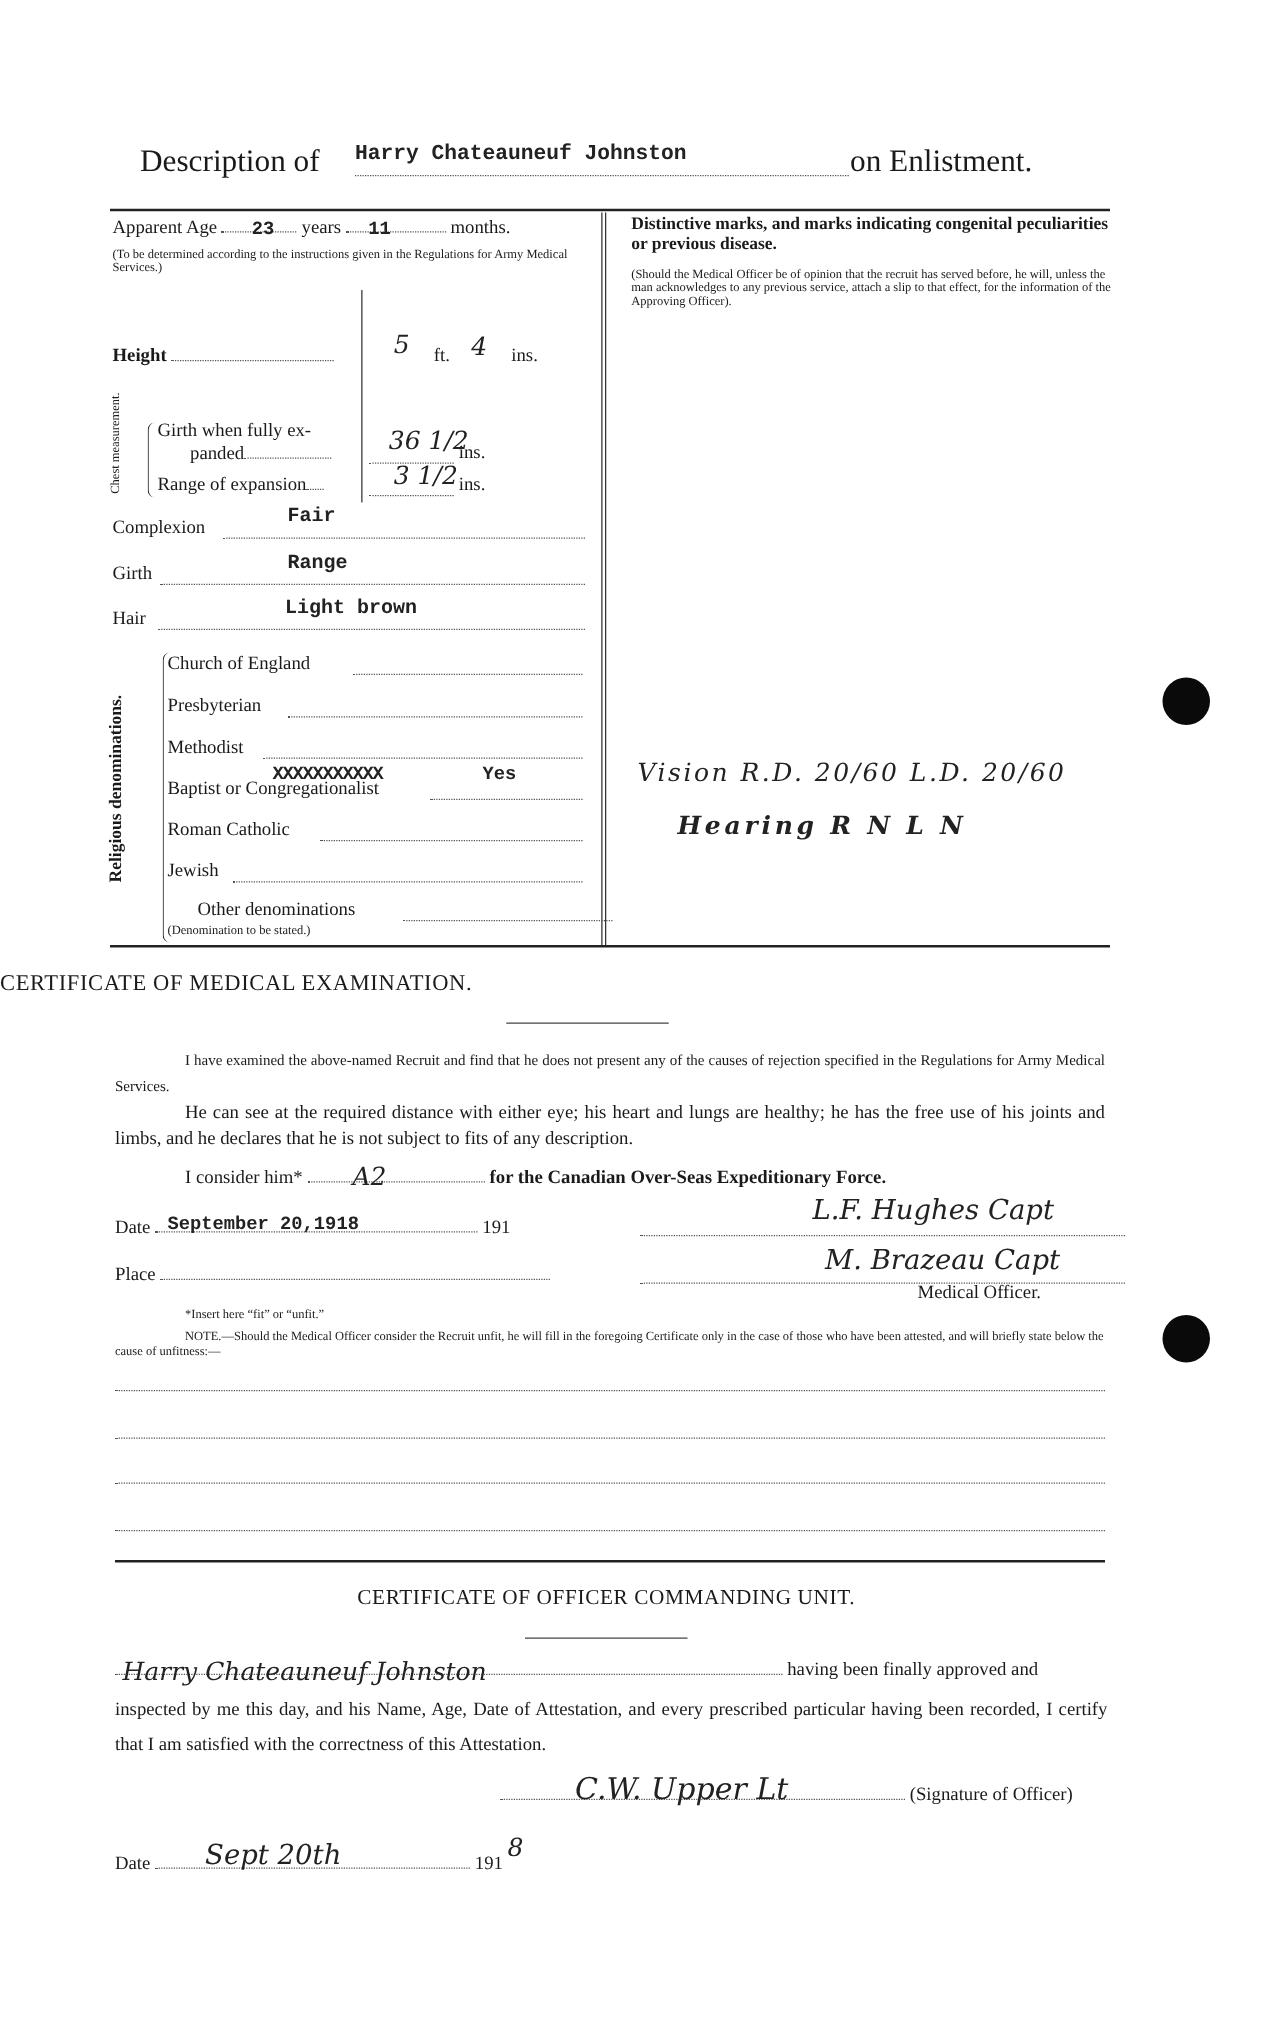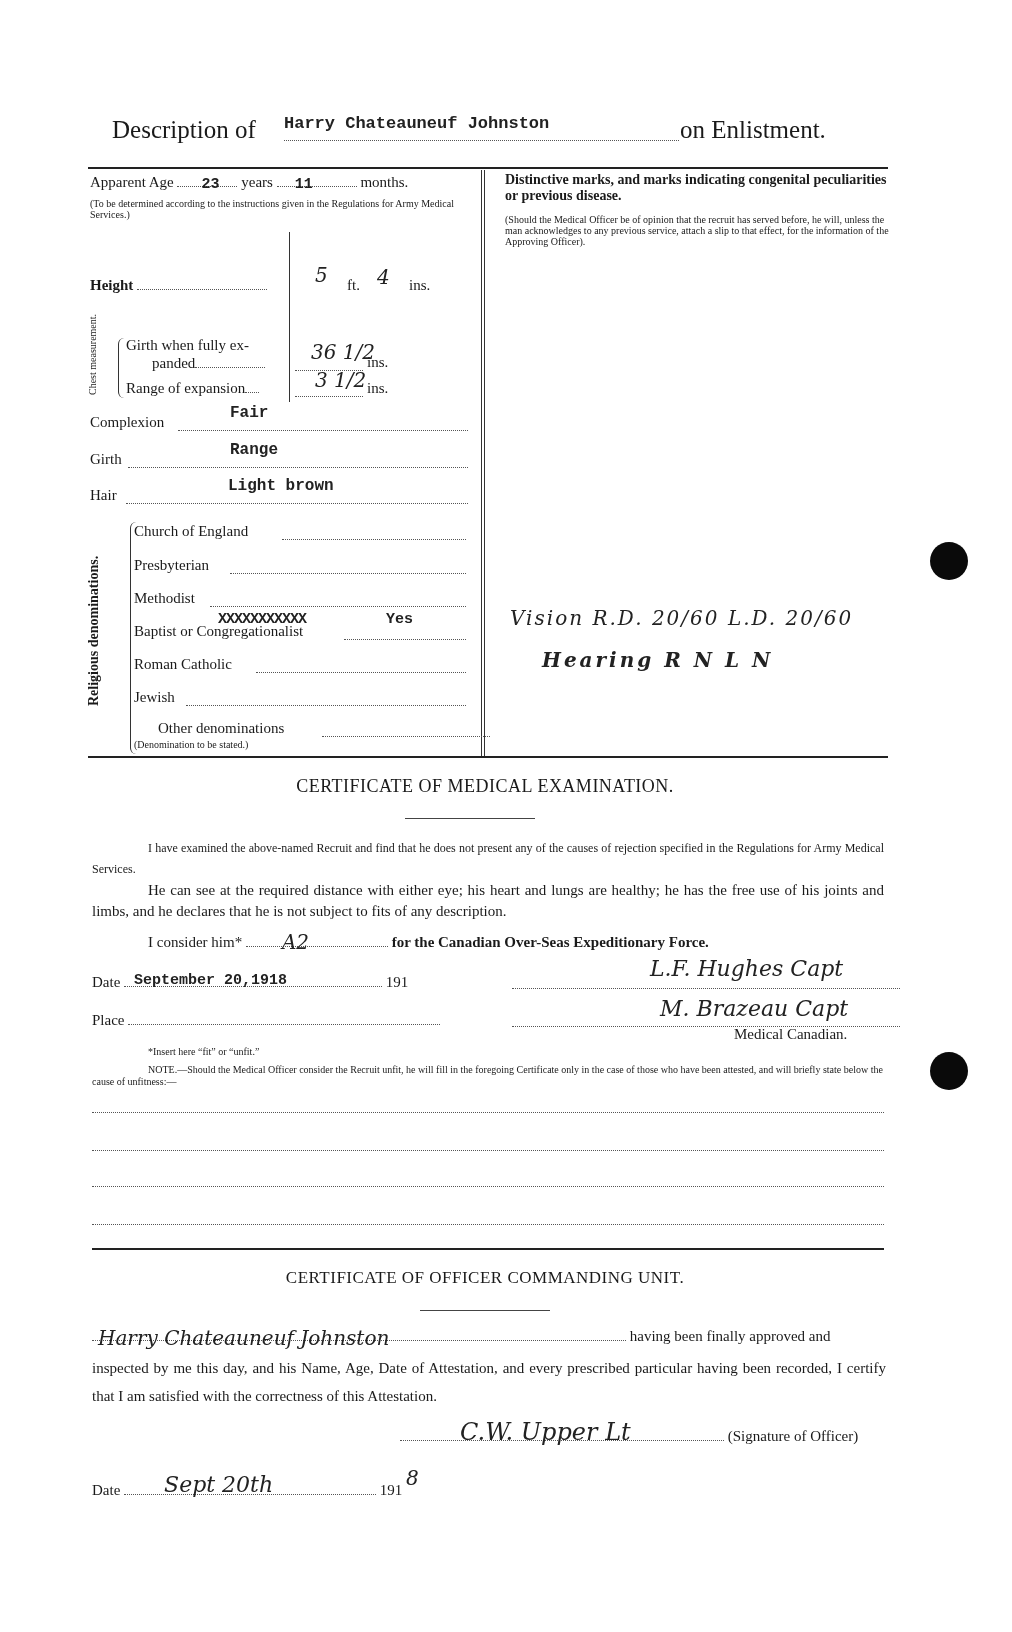--- a/index.html
+++ b/index.html
@@ -134,21 +134,21 @@
 <div class="abs print" style="left:505px;top:172px;width:385px;font-size:14px;line-height:16px;font-weight:bold;">Distinctive marks, and marks indicating congenital peculiarities or previous disease.</div>
 <div class="abs print" style="left:505px;top:214px;width:385px;font-size:10px;line-height:11px;">(Should the Medical Officer be of opinion that the recruit has served before, he will, unless the man acknowledges to any previous service, attach a slip to that effect, for the information of the Approving Officer).</div>
 <div class="abs hand" style="left:510px;top:606px;font-size:20px;letter-spacing:2px;">Vision R.D. 20/60 L.D. 20/60</div>
 <div class="abs hand" style="left:542px;top:648px;font-size:20px;letter-spacing:3px;font-weight:bold;">Hearing R N L N</div>
 
 <div class="dot-black" style="left:930px;top:542px;"></div>
 <div class="dot-black" style="left:930px;top:1052px;"></div>
 
 <div class="hline" style="left:88px;top:756px;width:800px;"></div>
 
-<div class="abs print" style="left:0;width:970px;text-align:center;top:776px;font-size:18px;letter-spacing:0.5px;">CERTIFICATE OF MEDICAL EXAMINATION.</div>
+<div class="abs print" style="left:0;width:970px;text-align:left;top:776px;font-size:18px;letter-spacing:0.5px;">CERTIFICATE OF MEDICAL EXAMINATION.</div>
 <div class="abs" style="left:405px;top:818px;width:130px;border-top:1px solid #444;"></div>
 
 <div class="abs print" style="left:92px;top:838px;width:792px;font-size:12px;line-height:21px;text-indent:56px;text-align:justify;">I have examined the above-named Recruit and find that he does not present any of the causes of rejection specified in the Regulations for Army Medical Services.</div>
 <div class="abs print" style="left:92px;top:880px;width:792px;font-size:15px;line-height:21px;text-indent:56px;text-align:justify;">He can see at the required distance with either eye; his heart and lungs are healthy; he has the free use of his joints and limbs, and he declares that he is not subject to fits of any description.</div>
 
 <div class="abs print lbl" style="left:148px;top:934px;width:740px;">
   <span>I consider him*</span>
   <span style="display:inline-block;width:142px;border-bottom:1px dotted #555;position:relative;">
     <span class="hand" style="position:absolute;left:36px;top:-16px;font-size:20px;">A2</span>
   </span>
@@ -164,21 +164,21 @@
 </div>
 <div class="abs" style="left:512px;top:988px;width:388px;border-bottom:1px dotted #555;"></div>
 <div class="abs hand" style="left:650px;top:956px;font-size:22px;">L.F. Hughes Capt</div>
 
 <div class="abs print lbl" style="left:92px;top:1012px;width:380px;">
   <span>Place</span>
   <span style="display:inline-block;width:312px;border-bottom:1px dotted #555;"></span>
 </div>
 <div class="abs" style="left:512px;top:1026px;width:388px;border-bottom:1px dotted #555;"></div>
 <div class="abs hand" style="left:660px;top:996px;font-size:22px;">M. Brazeau Capt</div>
-<div class="abs print lbl" style="left:734px;top:1026px;">Medical Canadian.</div>
+<div class="abs print lbl" style="left:734px;top:1026px;">Medical Officer.</div>
 
 <div class="abs print" style="left:148px;top:1046px;font-size:10px;">*Insert here “fit” or “unfit.”</div>
 <div class="abs print" style="left:92px;top:1064px;width:794px;font-size:10px;line-height:12px;text-indent:56px;">NOTE.—Should the Medical Officer consider the Recruit unfit, he will fill in the foregoing Certificate only in the case of those who have been attested, and will briefly state below the cause of unfitness:—</div>
 
 <div class="abs" style="left:92px;top:1112px;width:792px;border-bottom:1px dotted #555;"></div>
 <div class="abs" style="left:92px;top:1150px;width:792px;border-bottom:1px dotted #555;"></div>
 <div class="abs" style="left:92px;top:1186px;width:792px;border-bottom:1px dotted #555;"></div>
 <div class="abs" style="left:92px;top:1224px;width:792px;border-bottom:1px dotted #555;"></div>
 
 <div class="hline" style="left:92px;top:1248px;width:792px;"></div>

